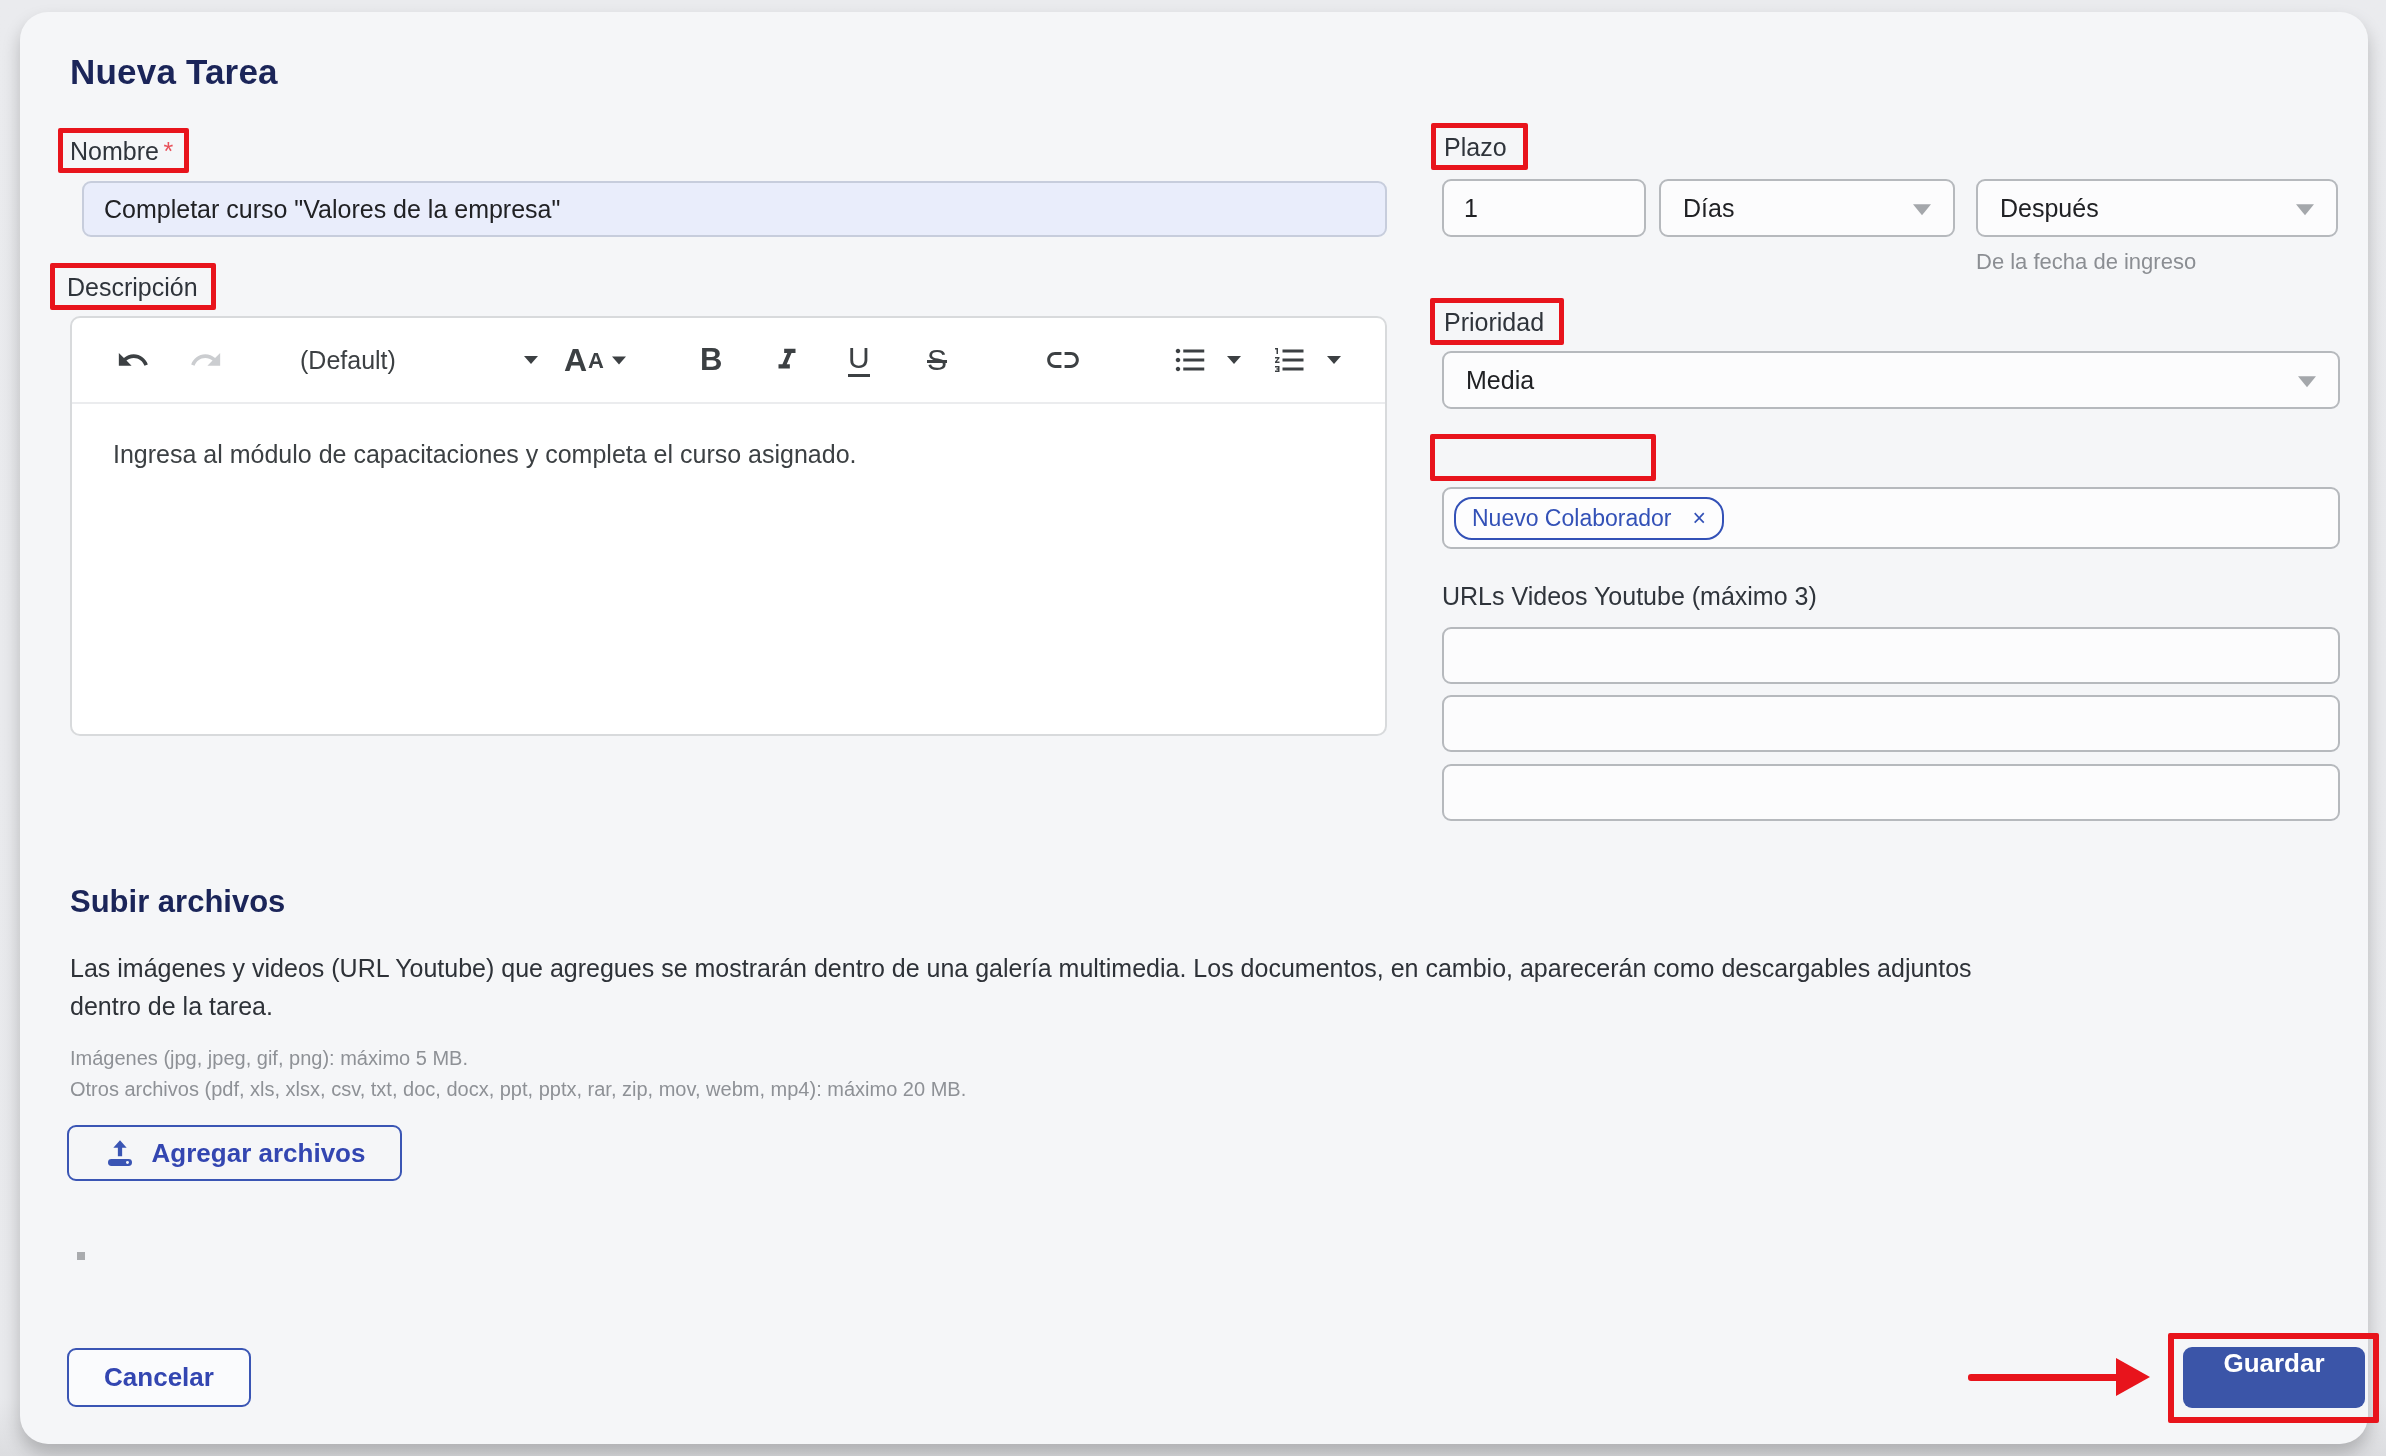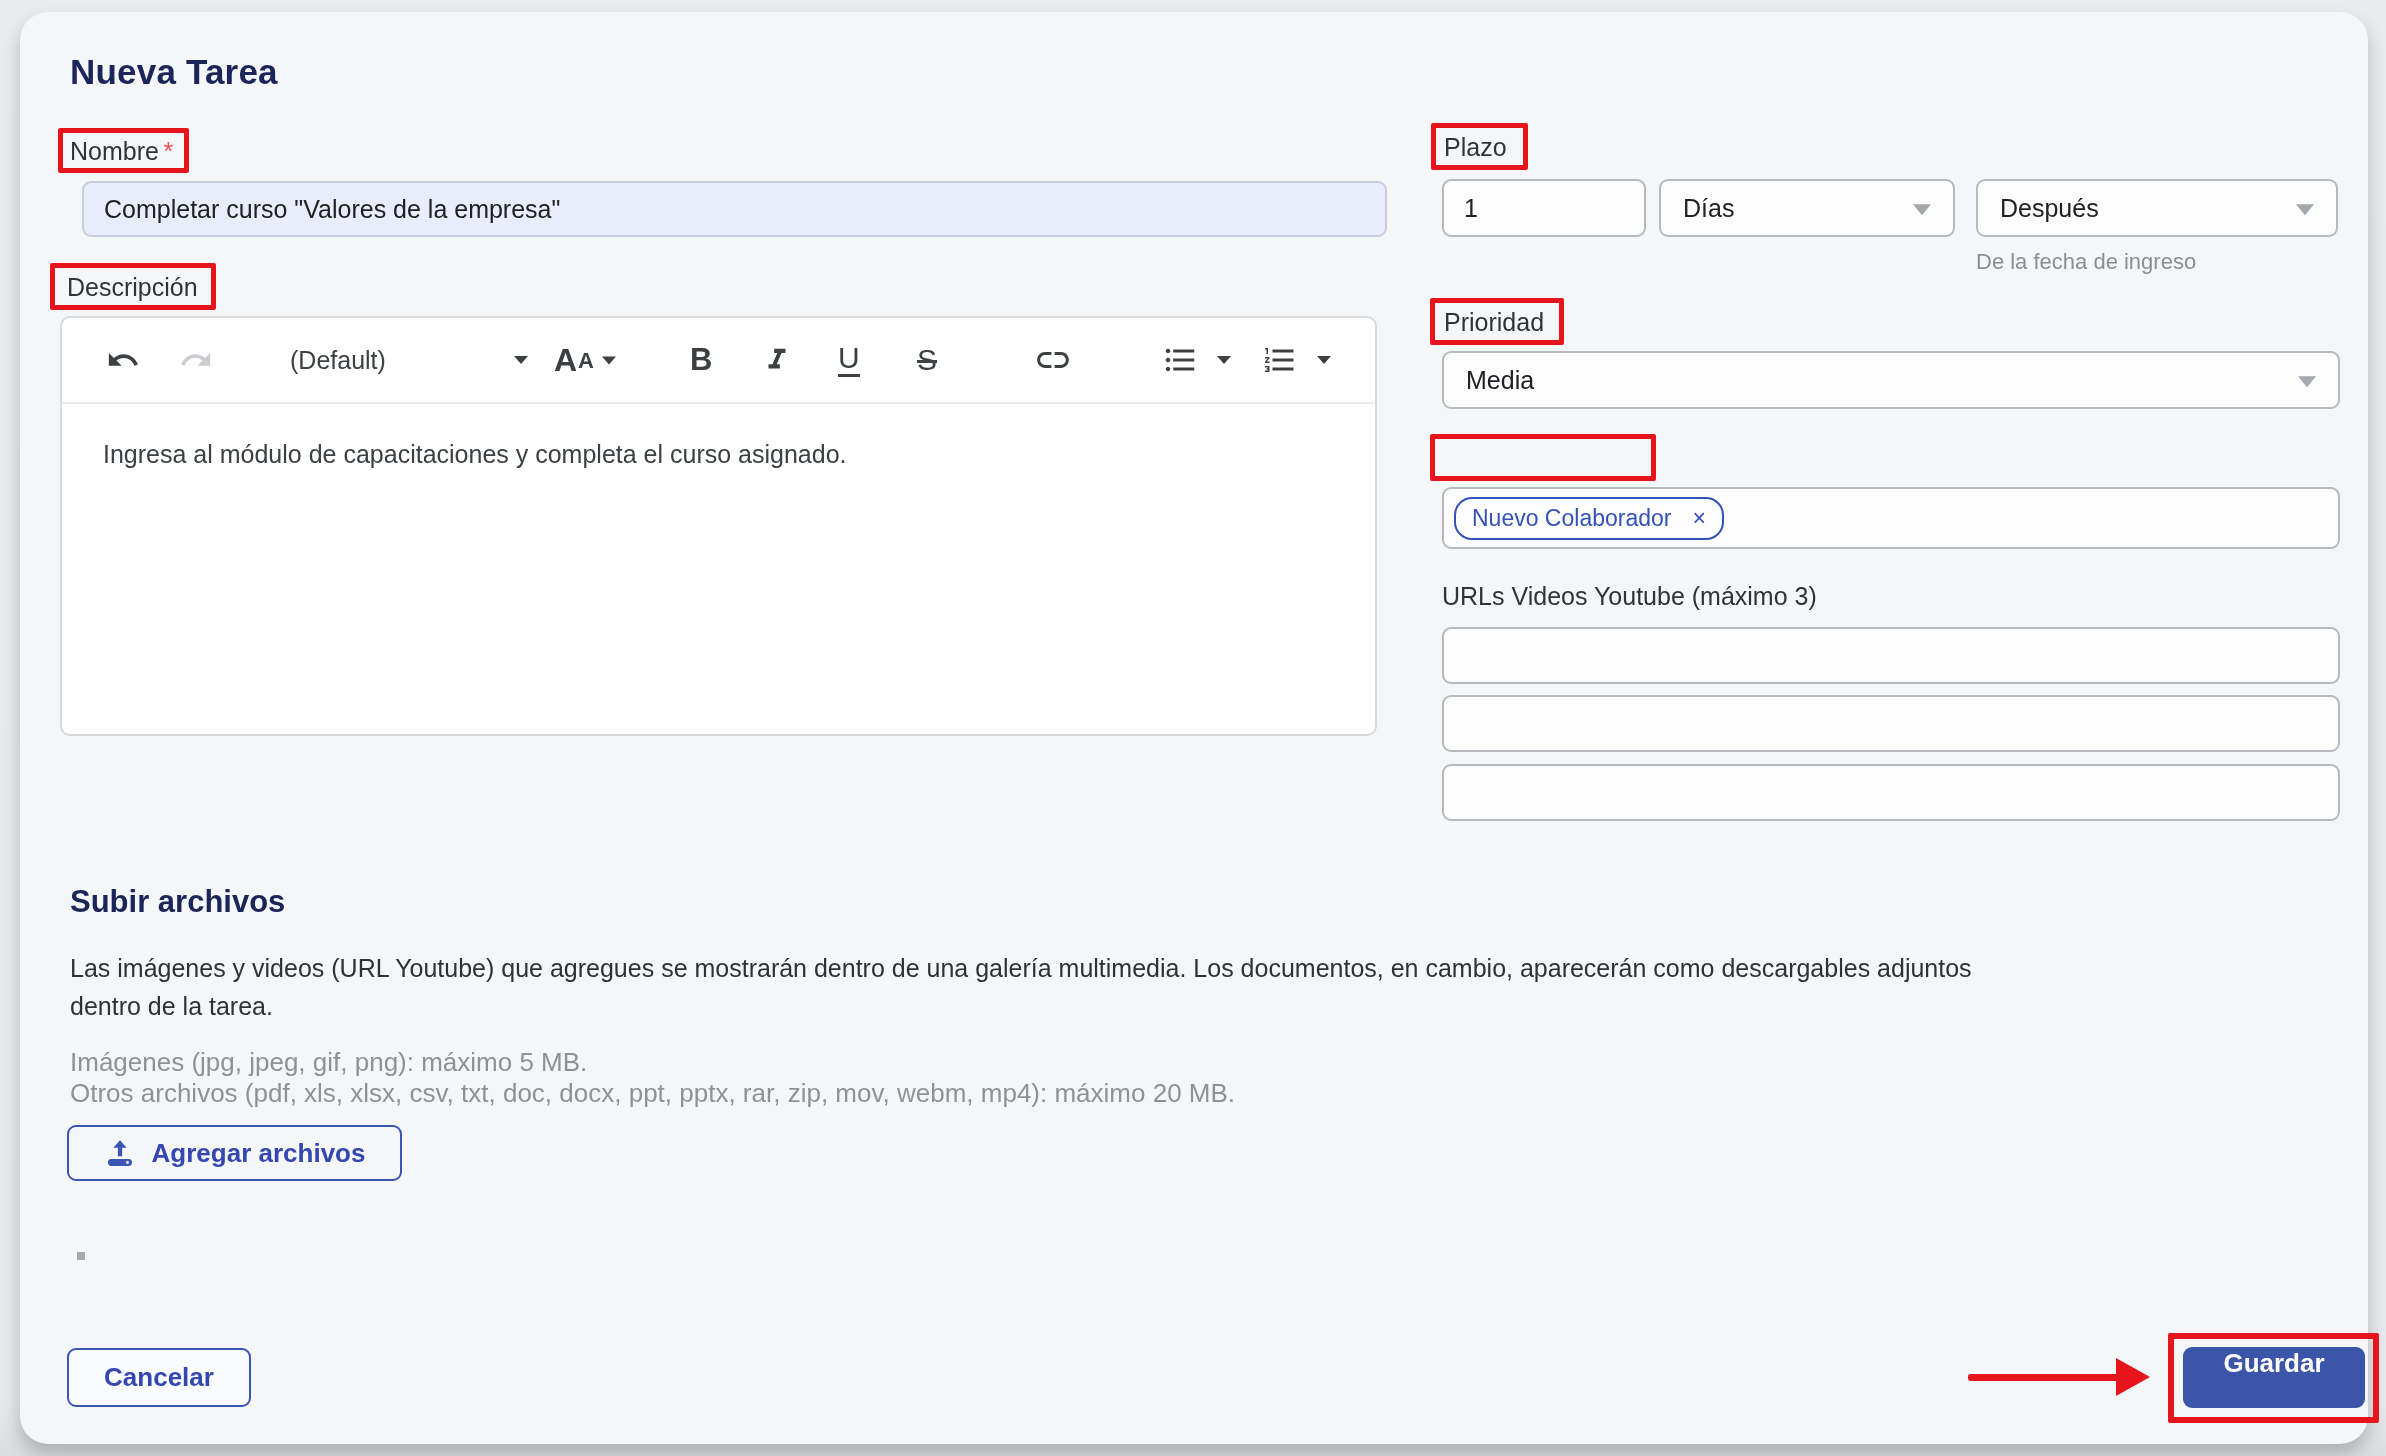--- a/index.html
+++ b/index.html
@@ -41,21 +41,21 @@
     padding:0 22px;cursor:pointer;
   }
   .sel-caret{
     position:absolute;right:22px;top:50%;transform:translateY(-35%);
     width:0;height:0;border-left:9px solid transparent;border-right:9px solid transparent;
     border-top:11px solid #a4a7ab;
   }
   .hint{font-size:22px;color:#8b8e93;}
   
   .editor{
-    position:absolute;left:40px;top:304px;width:1317px;height:420px;
+    position:absolute;left:50px;top:304px;width:1317px;height:420px;
     background:#ffffff;border:2px solid #d8dadc;border-radius:10px;box-sizing:border-box;
   }
   .ed-toolbar{position:absolute;left:0;top:0;right:0;height:84px;}
   .ed-divider{position:absolute;left:0;top:84px;right:0;height:2px;background:#ebecee;}
   .tb{position:absolute;top:42px;transform:translateY(-50%);color:#3c4043;display:flex;align-items:center;}
   .tb svg{display:block;}
   .tb-caret{
     width:0;height:0;border-left:7px solid transparent;border-right:7px solid transparent;
     border-top:8px solid #3c4043;
   }
@@ -77,21 +77,21 @@
   }
   .pill-x{font-size:23px;color:#3351b7;cursor:pointer;line-height:1;}
   .help-circ{
     display:inline-flex;align-items:center;justify-content:center;width:27px;height:27px;
     border:2.5px solid #3c4043;border-radius:50%;font-size:18px;font-weight:600;color:#3c4043;
     box-sizing:border-box;margin-left:10px;transform:translateY(3px);
   }
   
   .section-title{font-size:31px;font-weight:700;color:#1b2559;}
   .para{font-size:25px;color:#2e3238;line-height:38px;max-width:1905px;}
-  .gray-line{font-size:26px;color:#8e9196;}
+  .gray-line{font-size:20px;color:#8e9196;}
   
   .btn-outline{
     position:absolute;box-sizing:border-box;border:2px solid #3a55b4;border-radius:9px;
     background:transparent;color:#3346b1;font-size:26px;font-weight:700;
     display:flex;align-items:center;justify-content:center;cursor:pointer;gap:16px;
     font-family:"Liberation Sans", sans-serif;
   }
   .btn-cancel{background:#fafbfd;}
   .btn-save{
     position:absolute;left:2163px;top:1335px;width:182px;height:61px;

